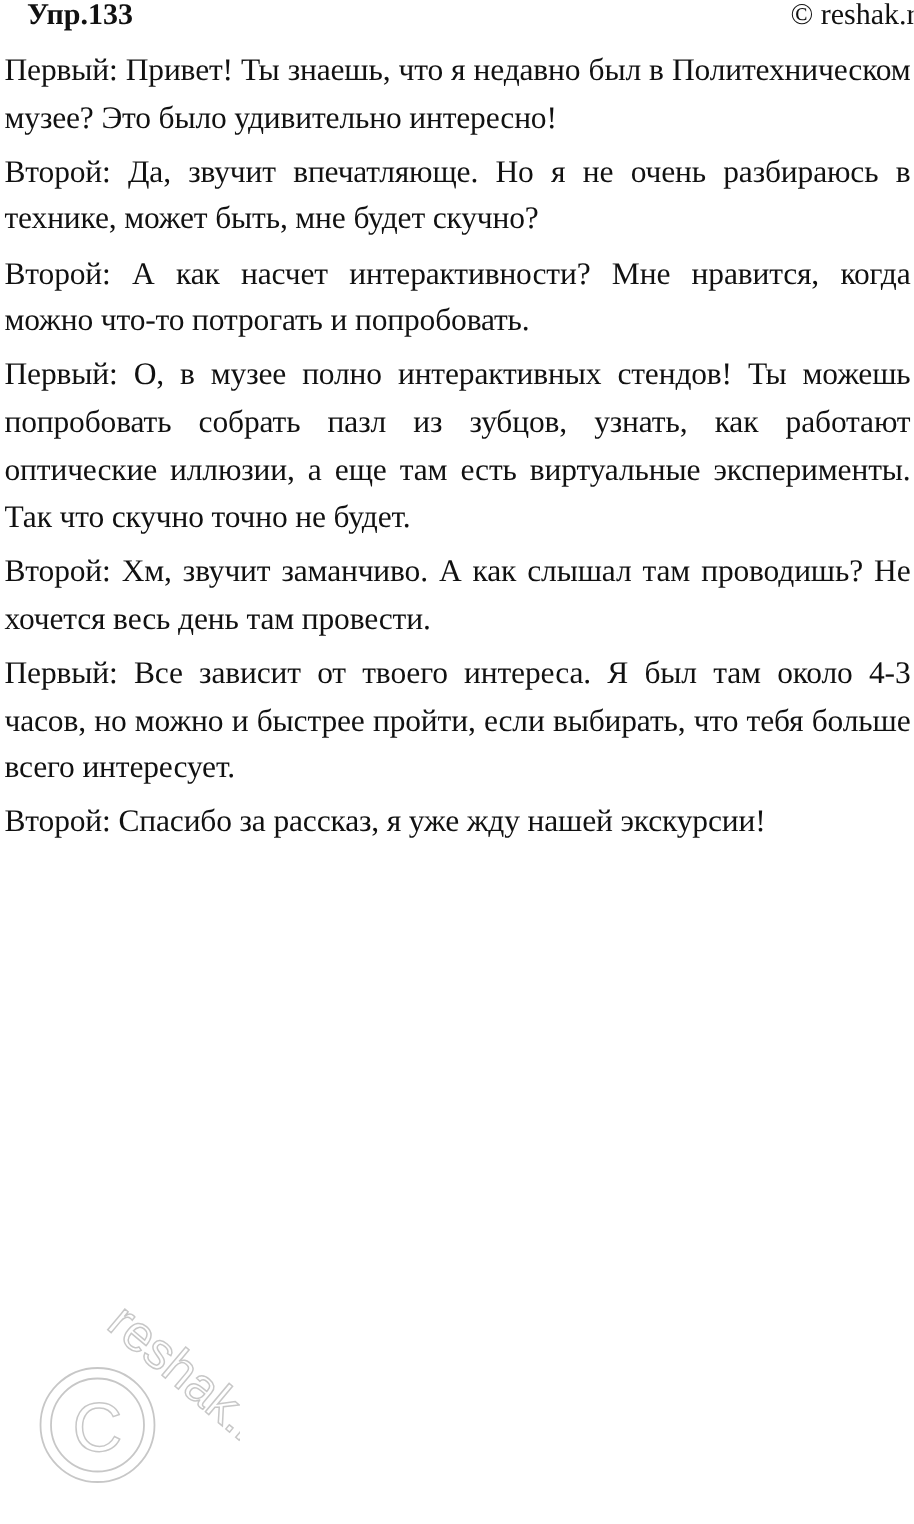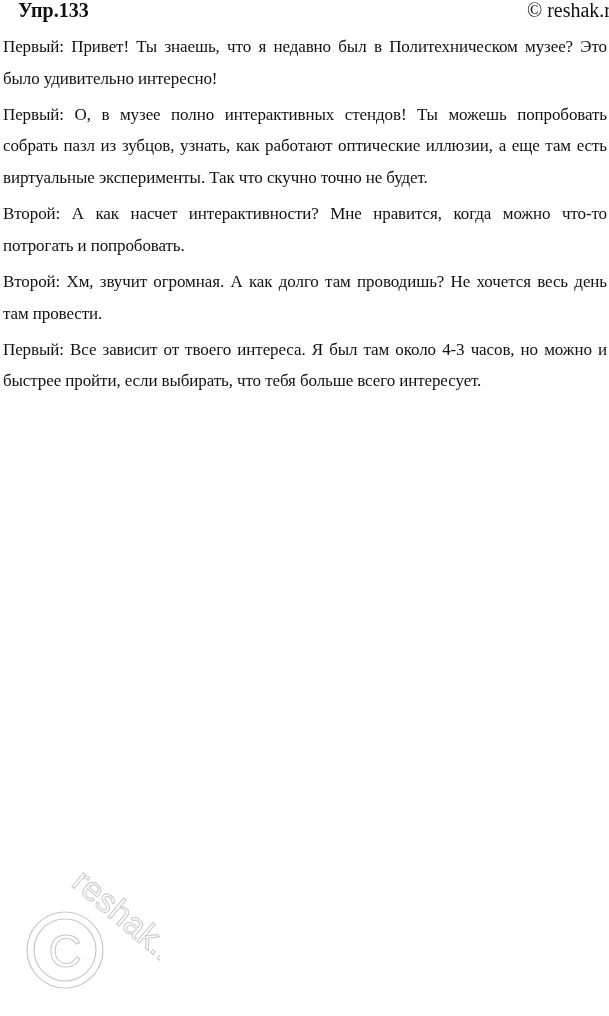--- a/index.html
+++ b/index.html
@@ -37,21 +37,21 @@
       font-size: 20px;
       line-height: 24px;
     }
     .content {
       position: absolute;
       left: 3px;
       top: 31px;
       width: 604px;
     }
     .para {
-      font-size: 17px;
+      font-size: 21px;
       line-height: 31.6px;
       text-align: justify;
       margin: 0 0 4.6px 0;
       letter-spacing: -0.1px;
     }
     .speaker {
       font-weight: normal;
     }
     .watermark {
       position: absolute;
@@ -66,24 +66,26 @@
 </head>
 <body>
 
 <div class="header">
   <div class="title">Упр.133</div>
   <div class="copyright">© reshak.ru</div>
 </div>
 
 <div class="content">
   <p class="para"><span class="speaker">Первый:</span><span> Привет! Ты знаешь, что я недавно был в Политехническом музее? Это было удивительно интересно!</span></p>
+  <p class="para"><span class="speaker">Второй:</span><span> Да, звучит впечатляюще. Но я не очень разбираюсь в технике, может быть, мне будет скучно?</span></p>
+  <p class="para"><span class="speaker">Второй:</span><span> А как насчет интерактивности? Мне нравится, когда можно что-то потрогать и попробовать.</span></p>
   <p class="para"><span class="speaker">Первый:</span><span> О, в музее полно интерактивных стендов! Ты можешь попробовать собрать пазл из зубцов, узнать, как работают оптические иллюзии, а еще там есть виртуальные эксперименты. Так что скучно точно не будет.</span></p>
-  <p class="para"><span class="speaker">Второй:</span><span> А как насчет интерактивности? Мне нравится, когда можно что-то потрогать и попробовать.</span></p>
-  <p class="para"><span class="speaker">Второй:</span><span> Хм, звучит огромная. А как долго там проводишь? Не хочется весь день там провести.</span></p>
+  <p class="para"><span class="speaker">Второй:</span><span> Хм, звучит заманчиво. А как слышал там проводишь? Не хочется весь день там провести.</span></p>
   <p class="para"><span class="speaker">Первый:</span><span> Все зависит от твоего интереса. Я был там около 4-3 часов, но можно и быстрее пройти, если выбирать, что тебя больше всего интересует.</span></p>
+  <p class="para"><span class="speaker">Второй:</span><span> Спасибо за рассказ, я уже жду нашей экскурсии!</span></p>
 </div>
 
 <div class="watermark">
   <svg width="150" height="150" viewBox="0 0 150 150">
     <circle cx="55" cy="95" r="38" fill="none" stroke="#9a9a9a" stroke-width="1.2"></circle>
     <circle cx="55" cy="95" r="31" fill="none" stroke="#9a9a9a" stroke-width="1.2"></circle>
     <text x="55" y="112" font-family="Liberation Sans, sans-serif" font-size="46" text-anchor="middle" fill="none" stroke="#9a9a9a" stroke-width="1">C</text>
     <text x="60" y="30" font-family="Liberation Sans, sans-serif" font-size="34" fill="none" stroke="#9a9a9a" stroke-width="1" transform="rotate(40 60 30)">reshak.ru</text>
   </svg>
 </div>

